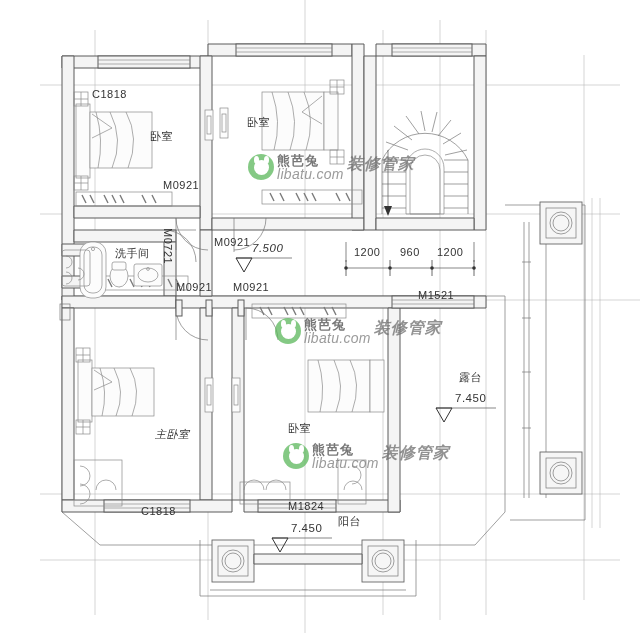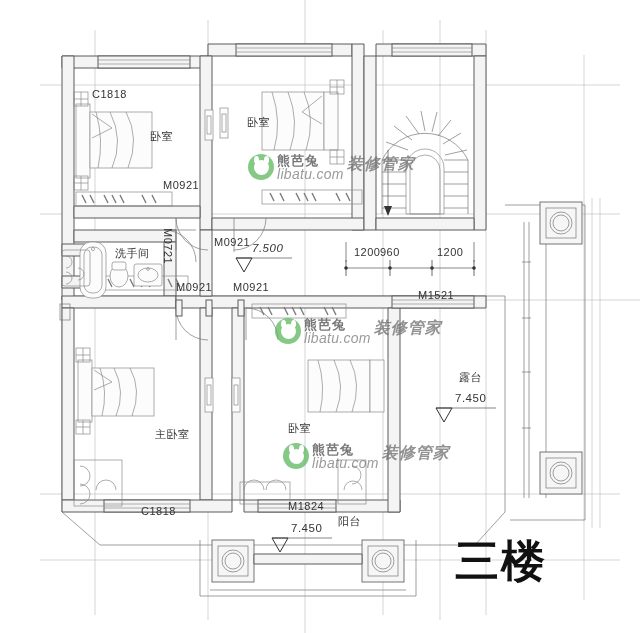--- a/index.html
+++ b/index.html
@@ -408,44 +408,43 @@
     </g>
 
     <g>
       <rect class="thin" x="60" y="304" width="10" height="16"></rect>
     </g>
   </svg>
 
   <div class="lbl room" style="left:150px;top:129px;">卧室</div>
   <div class="lbl room" style="left:247px;top:115px;">卧室</div>
   <div class="lbl room" style="left:100px;top:246px;margin-left:15px;">洗手间</div>
-  <div class="lbl room" style="left:155px;top:427px;">主卧室</div>
+  <div class="lbl room" style="left:155px;top:427px;font-style:italic;">主卧室</div>
   <div class="lbl room" style="left:288px;top:421px;">卧室</div>
   <div class="lbl room" style="left:459px;top:370px;">露台</div>
   <div class="lbl room" style="left:338px;top:514px;">阳台</div>
 
   <div class="lbl dim" style="left:92px;top:88px;">C1818</div>
   <div class="lbl dim" style="left:163px;top:179px;">M0921</div>
   <div class="lbl dim" style="left:174px;top:228px;transform:rotate(90deg);transform-origin:left top;">M0721</div>
   <div class="lbl dim" style="left:214px;top:236px;">M0921</div>
   <div class="lbl dim" style="left:176px;top:281px;">M0921</div>
   <div class="lbl dim" style="left:233px;top:281px;">M0921</div>
   <div class="lbl dim" style="left:418px;top:289px;">M1521</div>
   <div class="lbl dim" style="left:288px;top:500px;">M1824</div>
   <div class="lbl dim" style="left:141px;top:505px;">C1818</div>
 
   <div class="lbl elev" style="left:252px;top:242px;font-style:italic;">7.500</div>
   <div class="lbl elev" style="left:455px;top:392px;">7.450</div>
   <div class="lbl elev" style="left:291px;top:522px;">7.450</div>
 
   <div class="lbl dim" style="left:354px;top:246px;">1200</div>
-  <div class="lbl dim" style="left:380px;top:246px;">960</div>
+  <div class="lbl dim" style="left:400px;top:246px;">960</div>
   <div class="lbl dim" style="left:437px;top:246px;">1200</div>
 
-  <div class="floorlabel" style="left:455px;top:532px;">三楼</div>
 
   <div class="wm" style="left:248px;top:154px;">
     <span class="bubble">
         <span class="face"></span>
       </span>
     <span class="wtext">
       <span class="cn">熊芭兔</span>
       <span class="dom">libatu.com</span>
     </span>
     <span class="slogan">装修管家</span>

